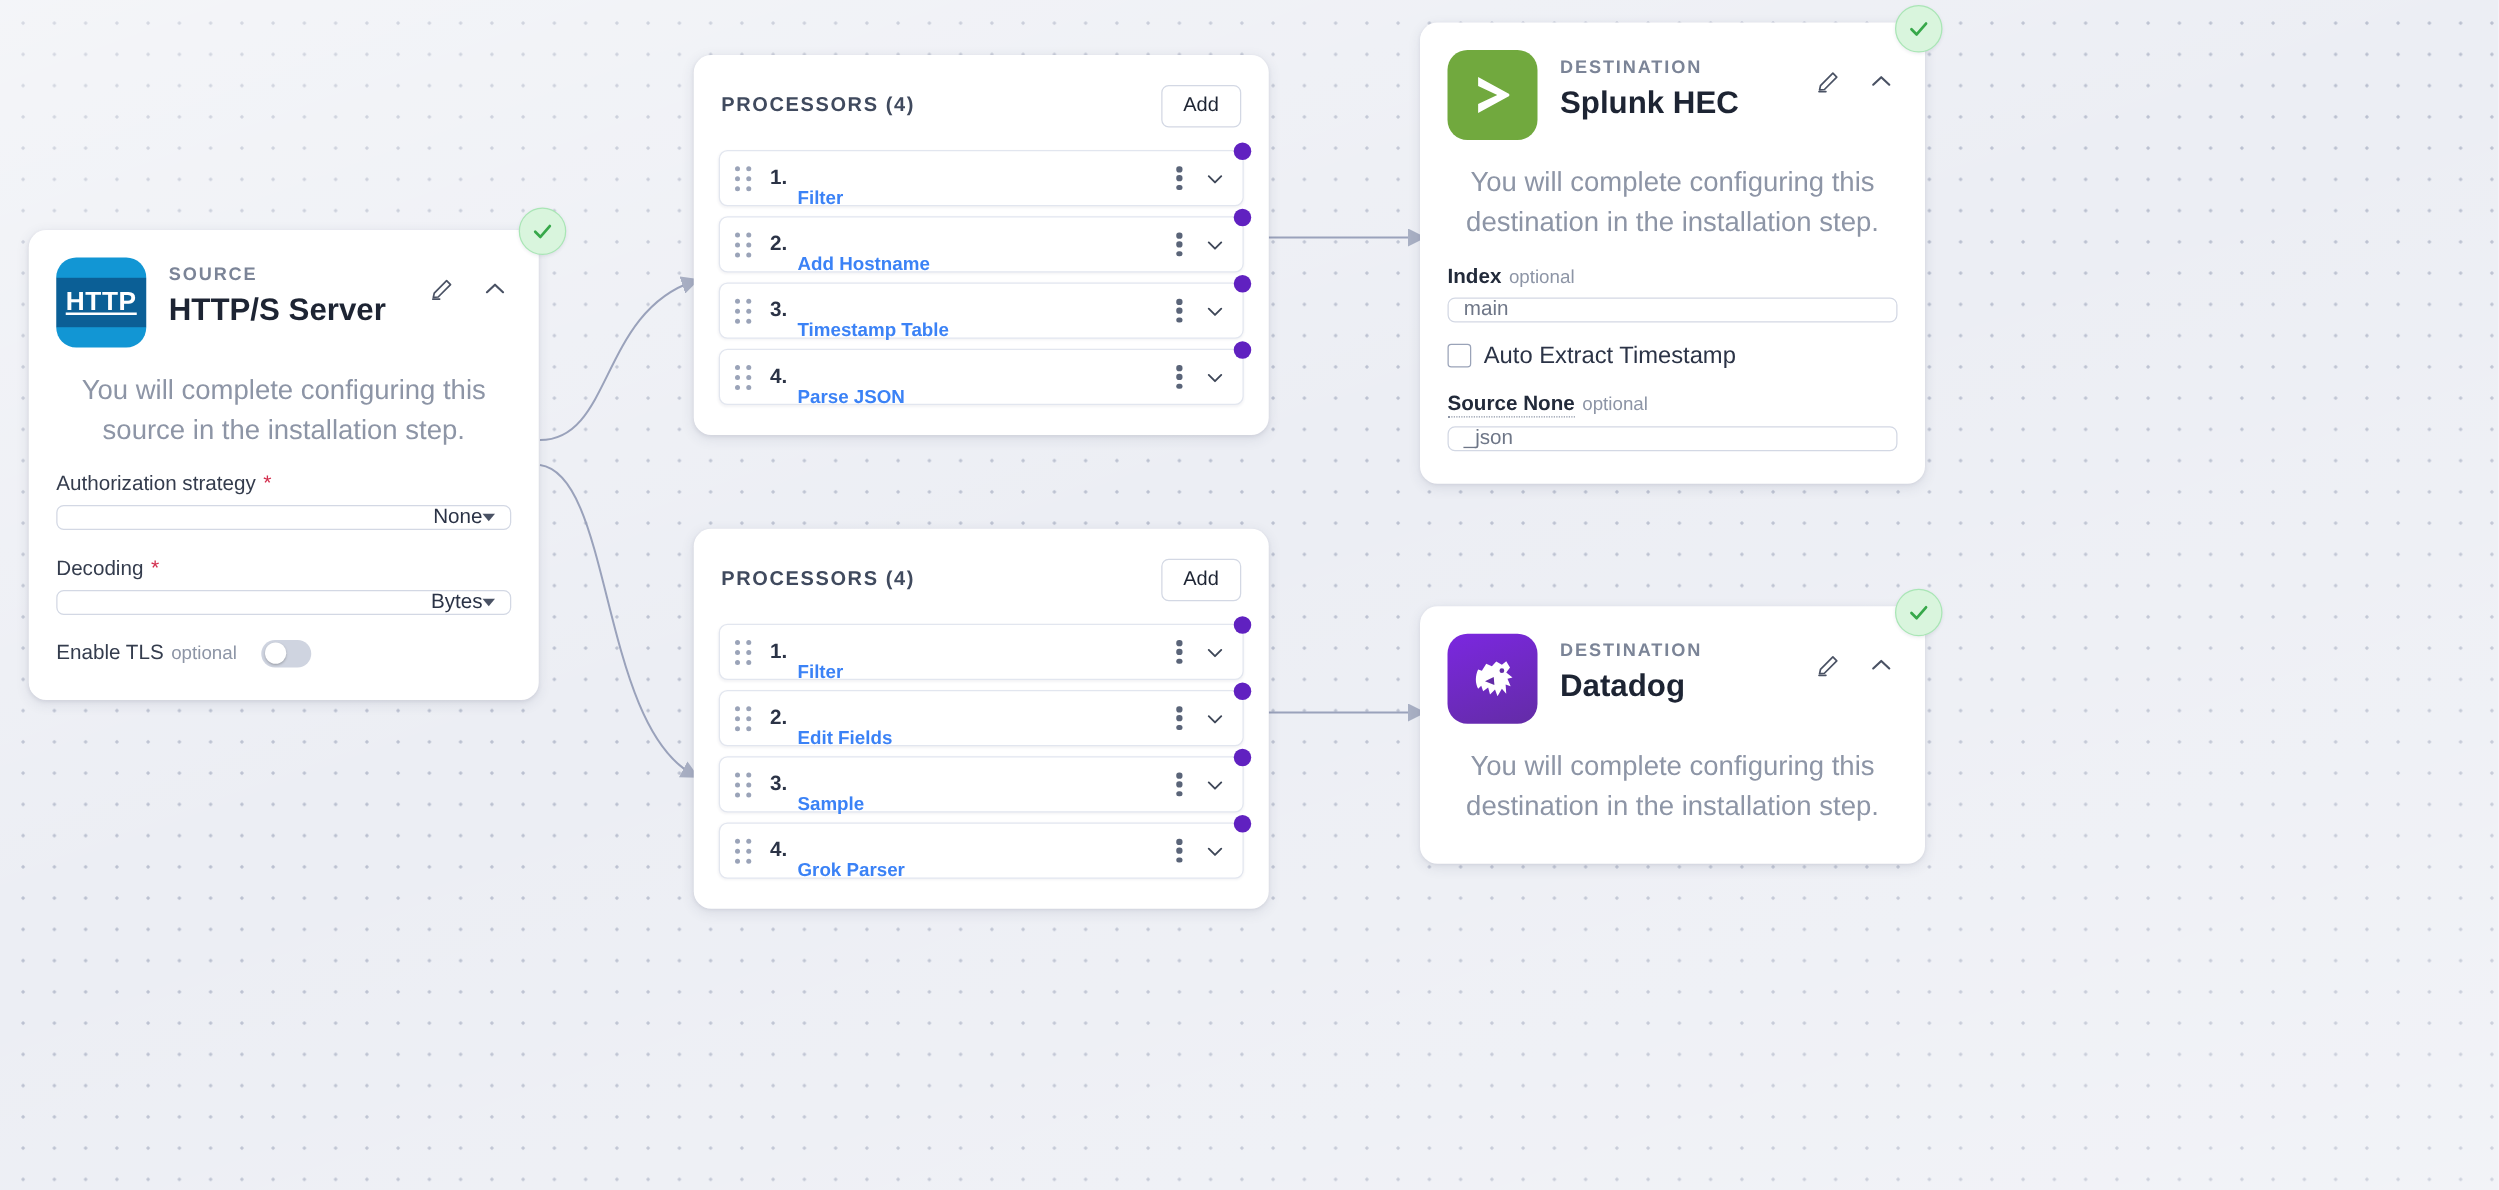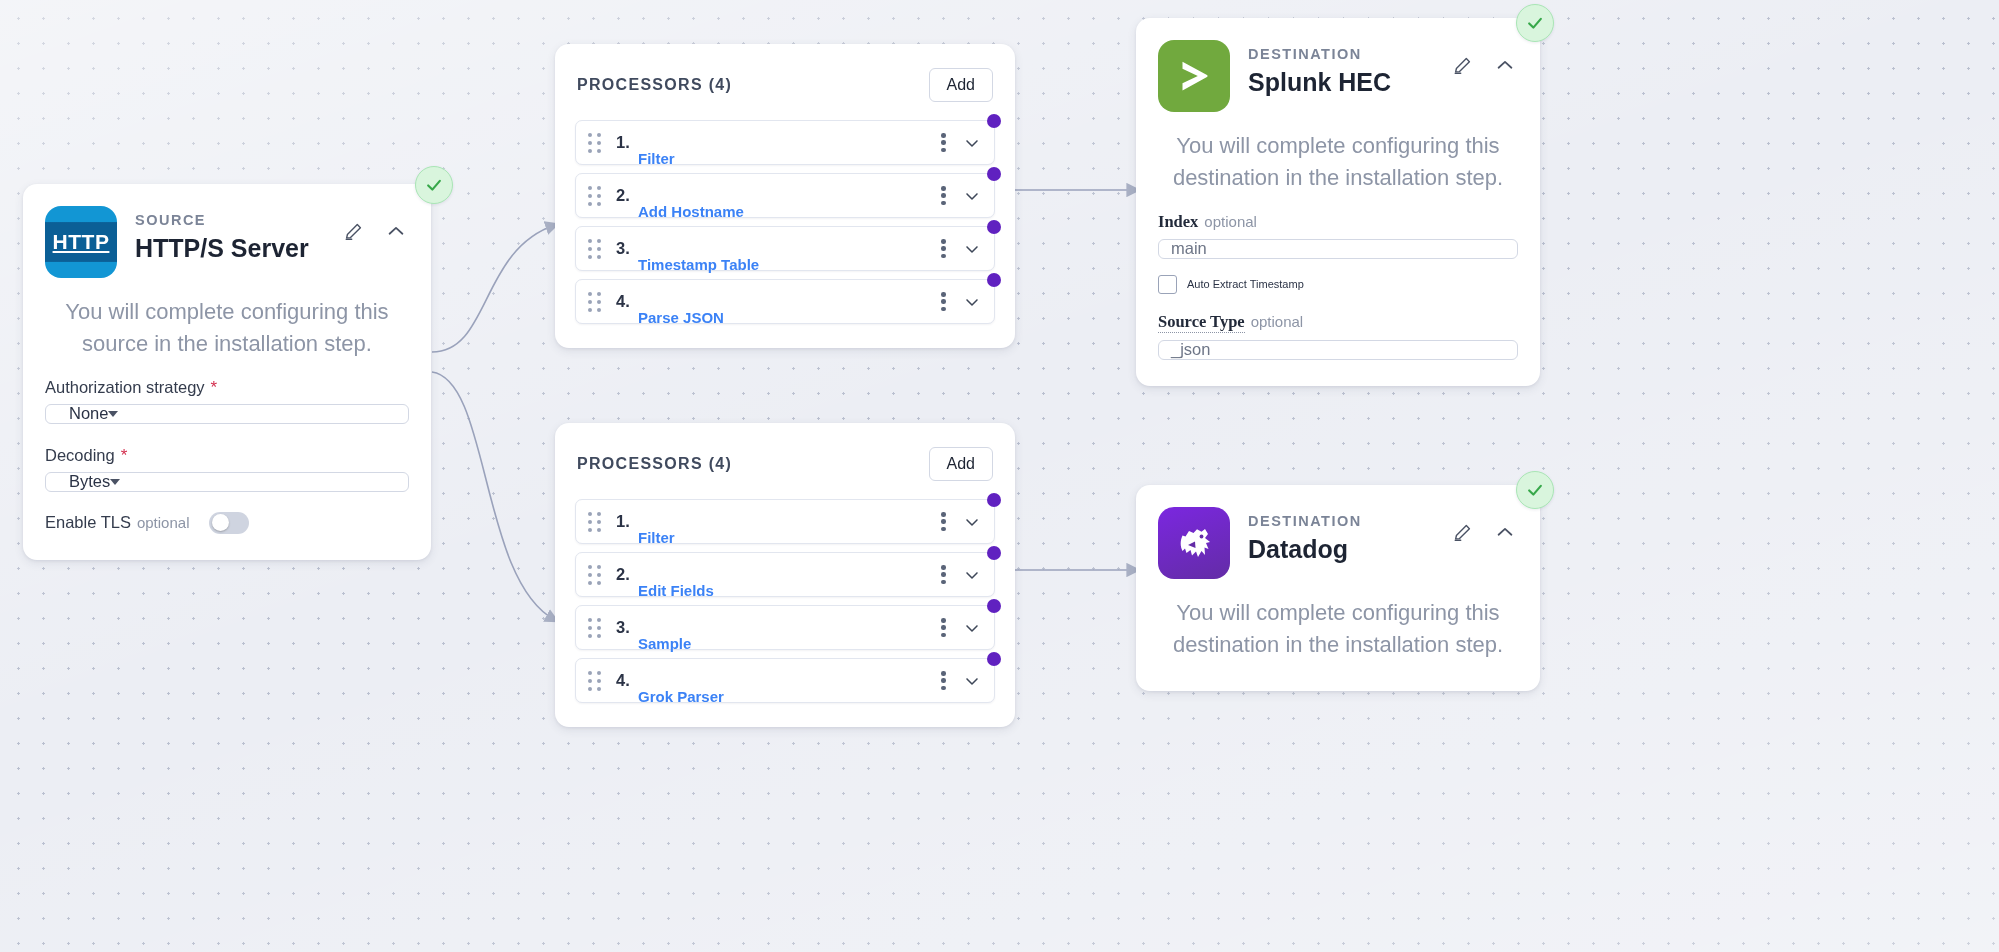--- a/index.html
+++ b/index.html
@@ -84,30 +84,30 @@
     text-align: center; padding: 18px 32px 0 32px;
   }
 
   
   .form { padding: 18px 22px 26px 22px; }
   .field { margin-top: 14px; }
   .field:first-child { margin-top: 0; }
   .flabel { font-size: 16.5px; color: #343c4d; margin-bottom: 7px; display: flex; align-items: baseline; gap: 6px; }
   .req { color: #d32f4e; font-size: 17px; line-height: 1; }
   .optional { color: #8d95a6; font-size: 15px; font-weight: 400; }
-  .flabel-strong { font-weight: 600; color: #222a3a; font-family: Liberation Serif, serif; }
+  .flabel-strong { font-weight: 600; color: #222a3a; }
 
   .select, .input {
     width: 100%; height: 20px;
     border: 1px solid #d3d8e4; border-radius: 6px;
     background: #fff; color: #2b3346; font-size: 16.5px;
     padding: 0 12px; display: flex; align-items: center;
     font-family: "Liberation Sans", sans-serif;
   }
-  .select { justify-content: flex-start; cursor: pointer; padding-left: 23px; }
+  .select { justify-content: flex-end; cursor: pointer; padding-left: 23px; }
   .caret {
     width: 0; height: 0; border-left: 5.5px solid transparent; border-right: 5.5px solid transparent;
     border-top: 6.5px solid #4a5264;
   }
   .input { color: #6e7687; }
 
   .toggle-row { display: flex; align-items: center; gap: 20px; margin-top: 20px; }
   .toggle {
     width: 40px; height: 22px; border-radius: 11px; background: #cfd4e0;
     position: relative; cursor: pointer; flex: 0 0 40px;
@@ -115,21 +115,21 @@
   .toggle .knob {
     position: absolute; top: 2.5px; left: 3px;
     width: 17px; height: 17px; border-radius: 50%; background: #ffffff;
     box-shadow: 0 1px 2px rgba(0,0,0,.25);
   }
   .check-row { display: flex; align-items: center; gap: 10px; margin-top: 16px; }
   .checkbox {
     width: 19px; height: 19px; border: 1.6px solid #9aa3b8; border-radius: 3px;
     background: #fff; cursor: pointer; flex: 0 0 19px;
   }
-  .check-label { font-size: 11px; color: #2b3346; }
+  .check-label { font-size: 19px; color: #2b3346; }
 
   
   .proc-card { position: absolute; background: #fff; border-radius: 14px;
     box-shadow: 0 3px 10px rgba(45,55,85,.10), 0 1px 3px rgba(45,55,85,.08); }
   .proc-head {
     display: flex; align-items: center; justify-content: space-between;
     padding: 24px 22px 18px 22px;
   }
   .proc-title { font-size: 16px; font-weight: 700; letter-spacing: 1.3px; color: #404a5e; }
   .add-btn {
@@ -512,21 +512,21 @@
         </div>
       </div>
 
       <div class="check-row">
         <span class="checkbox"></span>
         <span class="check-label">Auto Extract Timestamp</span>
       </div>
 
       <div class="field" style="margin-top:18px;">
         <div class="flabel">
-          <span class="flabel-strong" style="border-bottom:1px dotted #8d95a6;">Source Type</span>
+          <span class="flabel-strong" style="border-bottom:1px dotted #8d95a6;">Source None</span>
           <span class="optional">optional</span>
         </div>
         <div class="input">
           <span>_json</span>
         </div>
       </div>
     </div>
   </div>
 
   <div class="node" style="left:1136px; top:485px; width:404px;">

